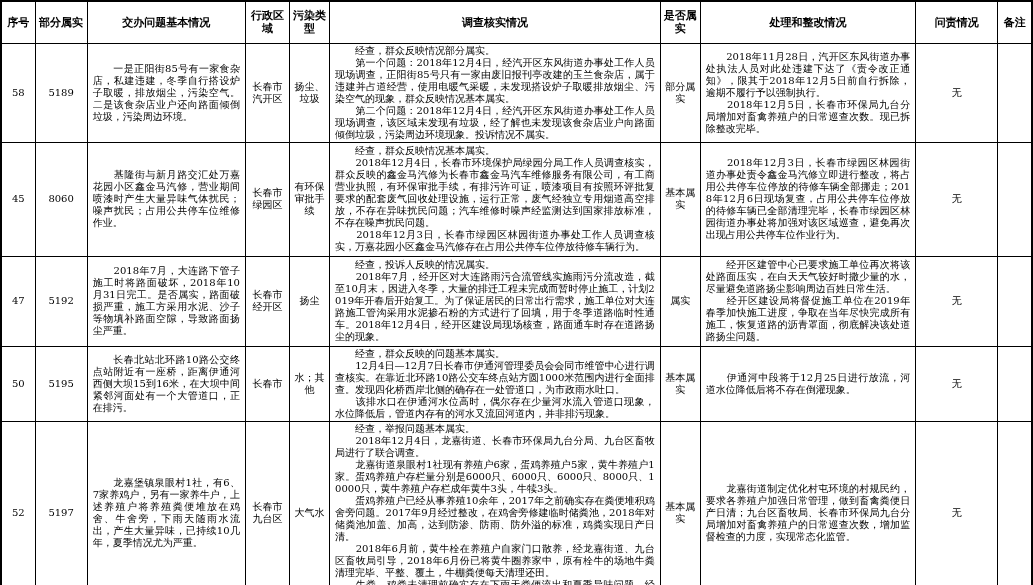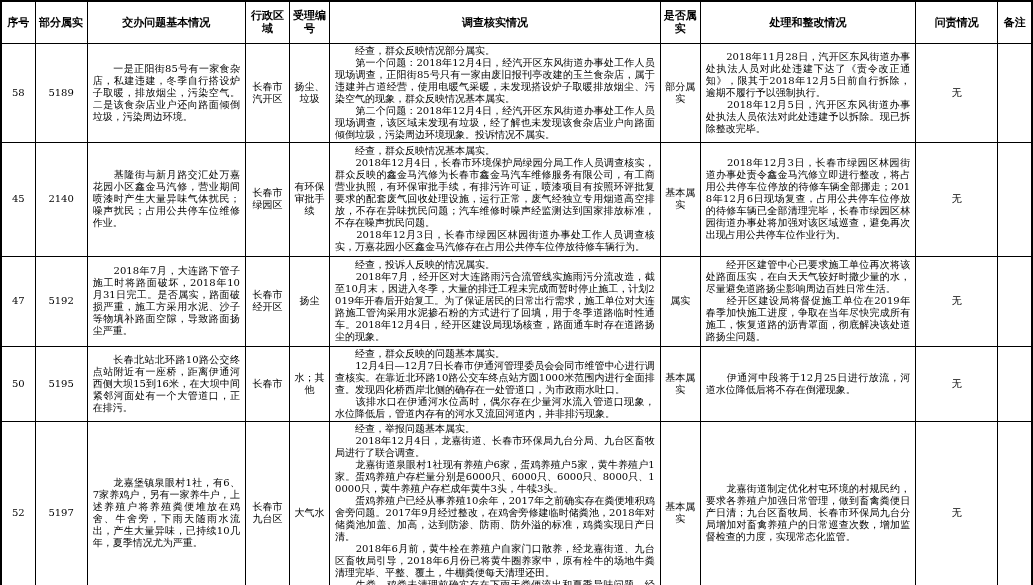--- a/index.html
+++ b/index.html
@@ -66,47 +66,47 @@
       <col style="width:215px">
       <col style="width:82px">
     <col style="width:34px">
   </colgroup>
   <thead>
     <tr class="hdr">
       <th>序号</th>
       <th>部分属实</th>
       <th>交办问题基本情况</th>
       <th>行政区域</th>
-      <th>受理编号</th>
+      <th>污染类型</th>
       <th>调查核实情况</th>
       <th>是否属实</th>
       <th>处理和整改情况</th>
       <th>问责情况</th>
       <th>备注</th>
     </tr>
   </thead>
   <tbody>
     <tr class="r0">
       <td class="c-center">58</td>
       <td class="c-center">5189</td>
       <td class="c-text">　　一是正阳街85号有一家食杂店，私建违建，冬季自行搭设炉子取暖，排放烟尘，污染空气。二是该食杂店业户还向路面倾倒垃圾，污染周边环境。</td>
       <td class="c-center">长春市汽开区</td>
       <td class="c-center">扬尘、垃圾</td>
       <td class="c-text">　　经查，群众反映情况部分属实。
 　　第一个问题：2018年12月4日，经汽开区东风街道办事处工作人员现场调查，正阳街85号只有一家由废旧报刊亭改建的玉兰食杂店，属于违建并占道经营，使用电暖气采暖，未发现搭设炉子取暖排放烟尘、污染空气的现象，群众反映情况基本属实。
 　　第二个问题：2018年12月4日，经汽开区东风街道办事处工作人员现场调查，该区域未发现有垃圾，经了解也未发现该食杂店业户向路面倾倒垃圾，污染周边环境现象。投诉情况不属实。</td>
       <td class="c-center">部分属实</td>
       <td class="c-text">　　2018年11月28日，汽开区东风街道办事处执法人员对此处违建下达了《责令改正通知》，限其于2018年12月5日前自行拆除，逾期不履行予以强制执行。
-　　2018年12月5日，汽开区东风街道办事处执法人员依法对此处违建予以拆除。现已拆除整改完毕。</td>
+　　2018年12月5日，长春市环保局九台分局增加对畜禽养殖户的日常巡查次数。现已拆除整改完毕。</td>
       <td class="c-center">无</td>
       <td class="c-center"></td>
     </tr>
     <tr class="r1">
       <td class="c-center">45</td>
-      <td class="c-center">2140</td>
+      <td class="c-center">8060</td>
       <td class="c-text">　　基隆街与新月路交汇处万嘉花园小区鑫金马汽修，营业期间喷漆时产生大量异味气体扰民；噪声扰民；占用公共停车位维修作业。</td>
       <td class="c-center">长春市绿园区</td>
       <td class="c-center">有环保审批手续</td>
       <td class="c-text">　　经查，群众反映情况基本属实。
 　　2018年12月4日，长春市环境保护局绿园分局工作人员调查核实，群众反映的鑫金马汽修为长春市鑫金马汽车维修服务有限公司，有工商营业执照，有环保审批手续，有排污许可证，喷漆项目有按照环评批复要求的配套废气回收处理设施，运行正常，废气经独立专用烟道高空排放，不存在异味扰民问题；汽车维修时噪声经监测达到国家排放标准，不存在噪声扰民问题。
 　　2018年12月3日，长春市绿园区林园街道办事处工作人员调查核实，万嘉花园小区鑫金马汽修存在占用公共停车位停放待修车辆行为。</td>
       <td class="c-center">基本属实</td>
       <td class="c-text">　　2018年12月3日，长春市绿园区林园街道办事处责令鑫金马汽修立即进行整改，将占用公共停车位停放的待修车辆全部挪走；2018年12月6日现场复查，占用公共停车位停放的待修车辆已全部清理完毕，长春市绿园区林园街道办事处将加强对该区域巡查，避免再次出现占用公共停车位作业行为。</td>
       <td class="c-center">无</td>
       <td class="c-center"></td>

